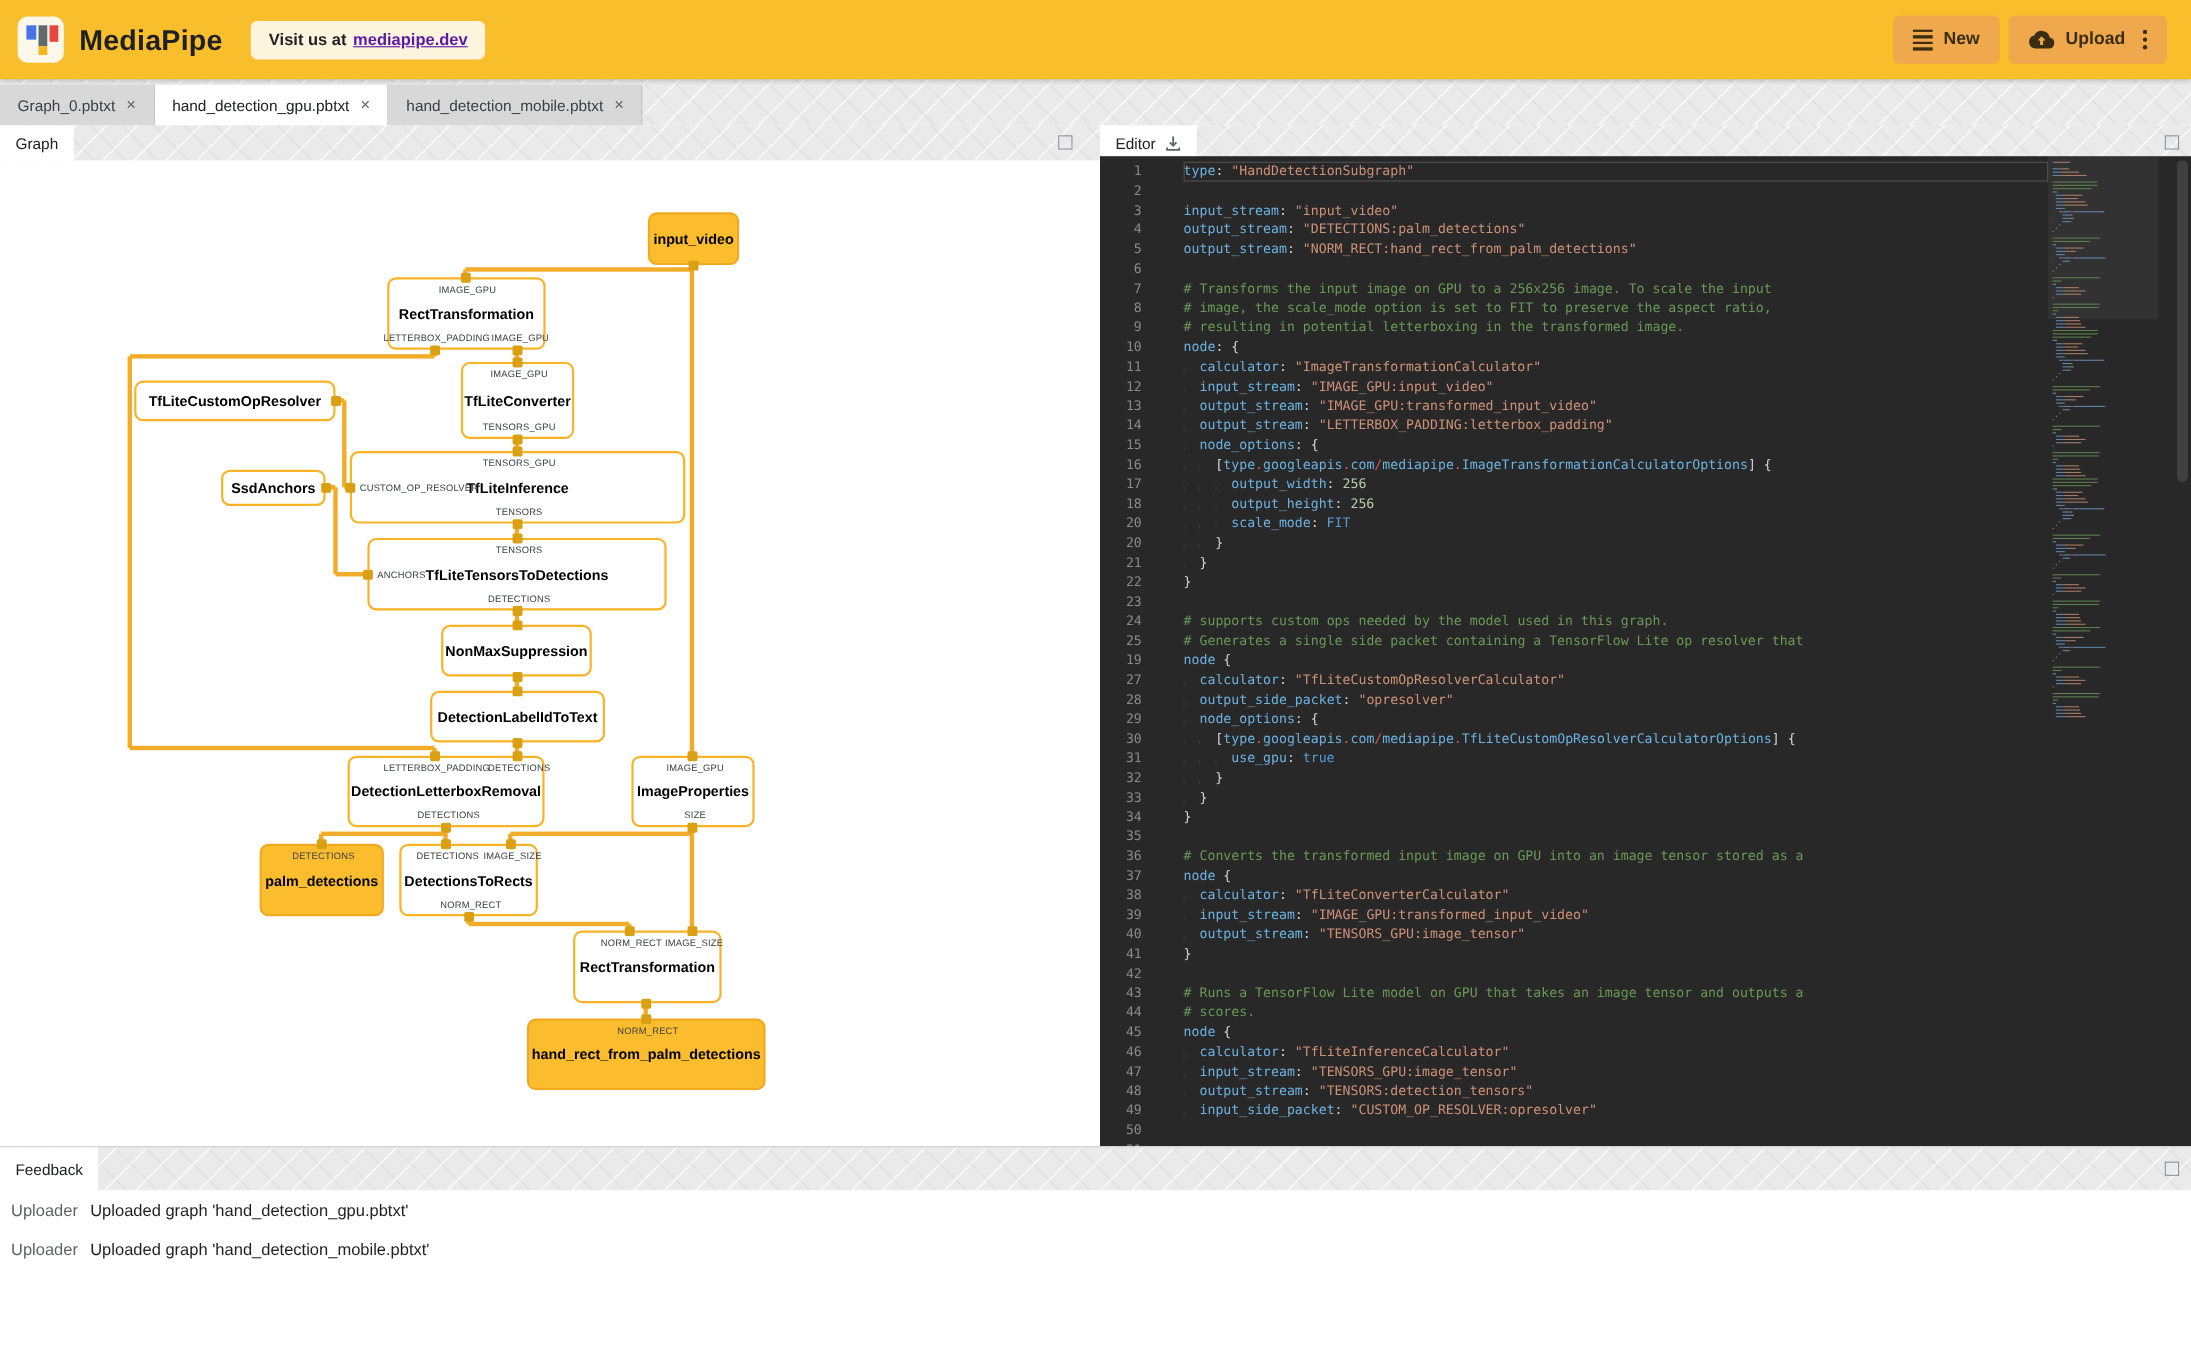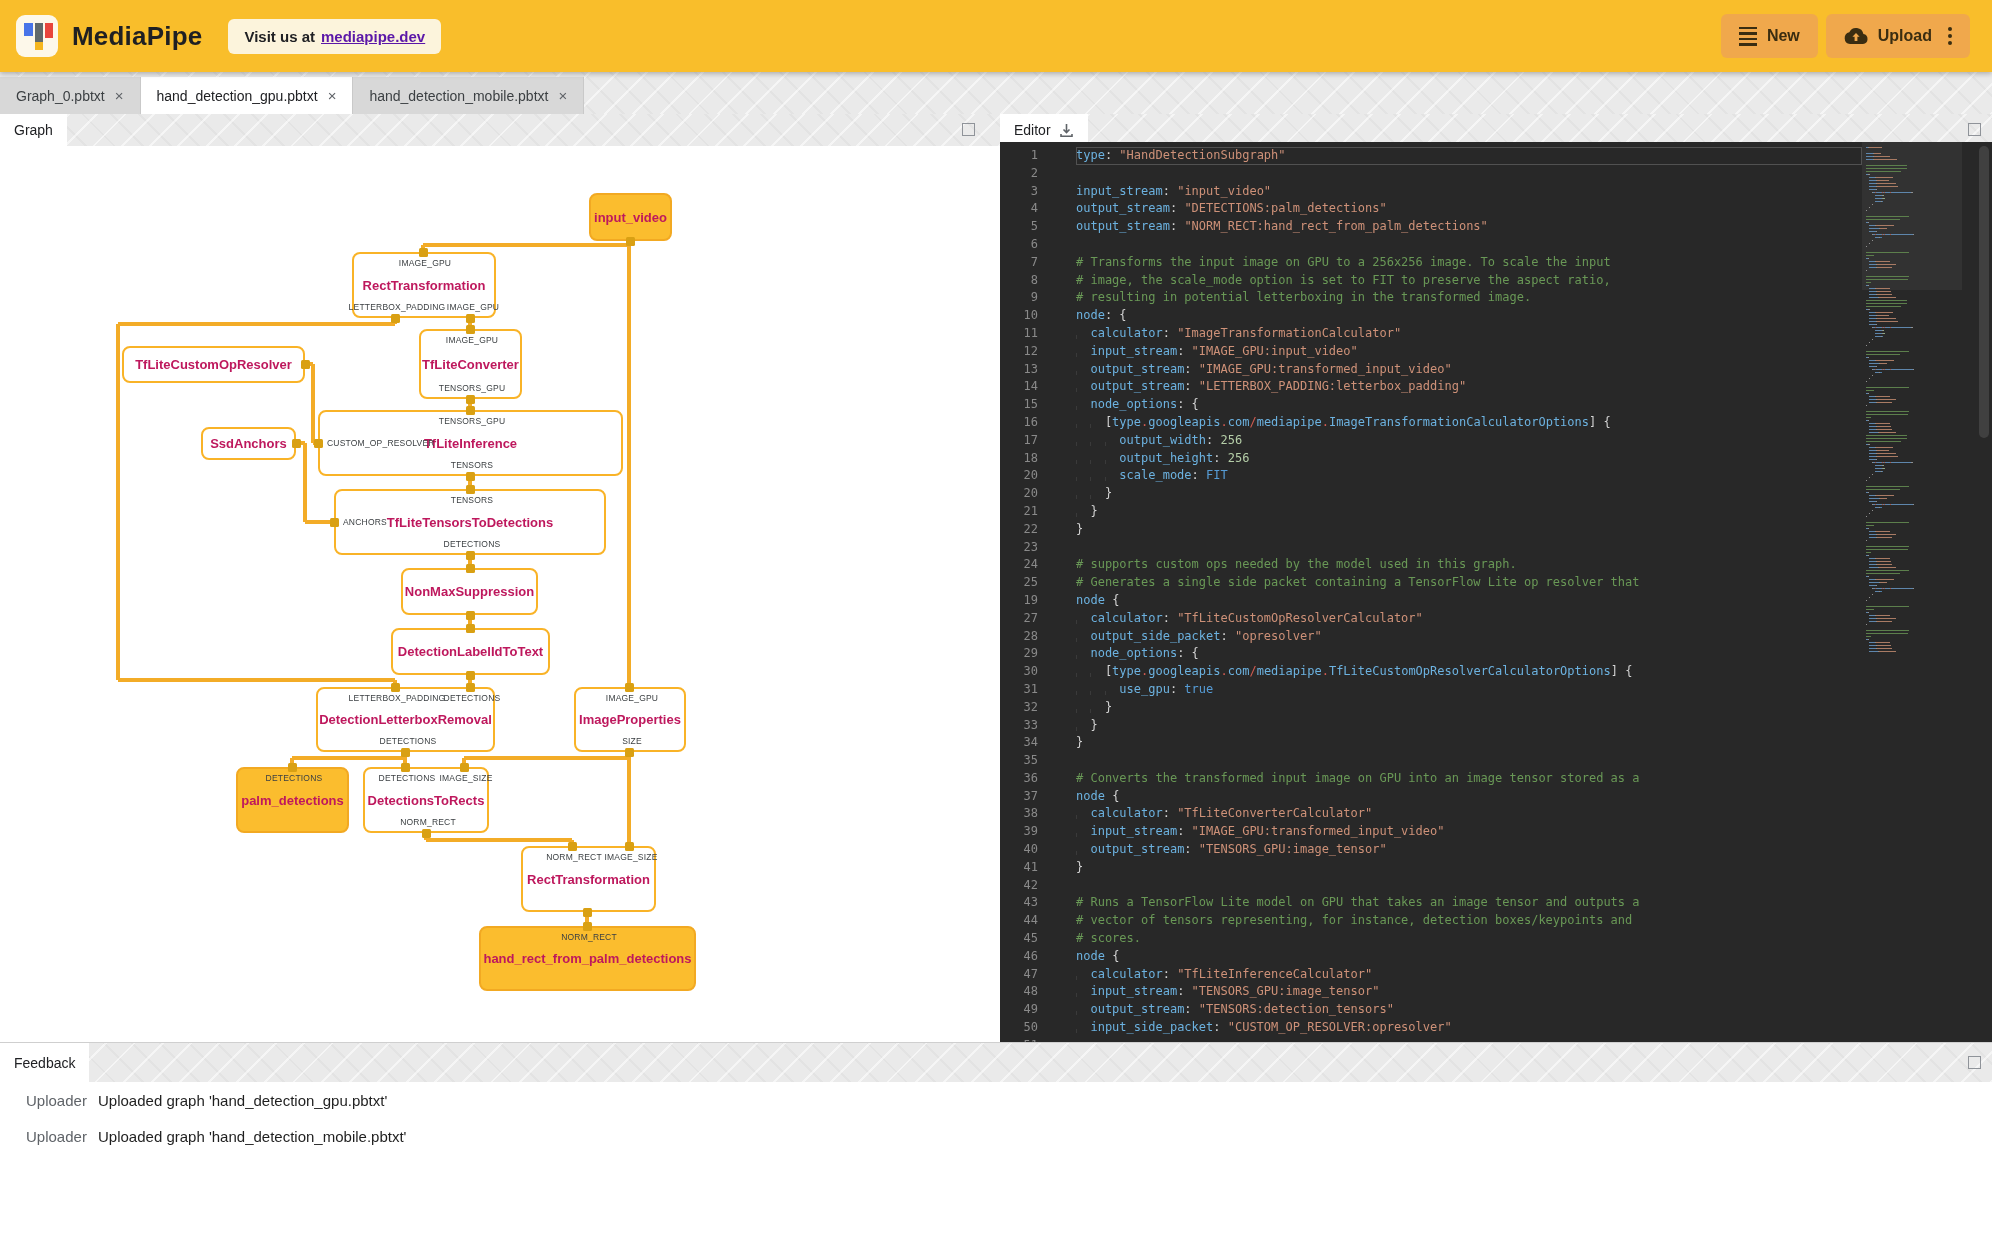--- a/index.html
+++ b/index.html
@@ -46,21 +46,21 @@
     align-items:center; gap:8px; padding:0 14px; font-size:14px; color:#202124; cursor:pointer; }
   .expand { position:absolute; top:9px; width:13px; height:13px; border:1.5px solid #8F9399;
     background:transparent; cursor:pointer; }
 
   
   .graph-canvas { position:absolute; left:0; top:146px; width:1000px; height:896px;
     background:#fff; overflow:hidden; }
   .gnode { position:absolute; background:#fff; border:2px solid #F9B327; border-radius:8px;
     display:flex; align-items:center; justify-content:center; z-index:2; cursor:pointer; }
   .gnode.fill { background:#FBBD2E; border-color:#F2A922; }
-  .gnode .title { font-size:13px; font-weight:bold; color:#be185d; white-space:nowrap; }
+  .gnode .title { font-size:13px; font-weight:bold; color:#000000; white-space:nowrap; }
   .port { position:absolute; font-size:8.5px; color:#3C4043; white-space:nowrap; letter-spacing:.2px; }
   .port.top { top:4px; transform:translateX(-50%); }
   .port.bottom { bottom:4px; transform:translateX(-50%); }
   .port.left { left:7px; top:50%; transform:translateY(-50%); }
   .edge { position:absolute; background:#F3AC27; z-index:1; }
   .dot { position:absolute; width:9px; height:9px; background:#D9A013; border-radius:1.5px; z-index:3; }
 
   
   .editor-body { position:absolute; left:1000px; top:142px; width:992px; height:900px;
     background:#282828; overflow:hidden; }
@@ -78,21 +78,21 @@
   .minimap { position:absolute; right:42px; top:4px; width:84px; }
   .mrow { height:3px; display:flex; align-items:center; }
   .mrow span { height:1.7px; display:inline-block; }
   .mviewport { position:absolute; right:30px; top:0; width:100px; height:148px; background:rgba(255,255,255,.05); }
   .vscroll { position:absolute; right:3px; top:4px; width:10px; height:292px; background:#404040; border-radius:5px; }
 
   
   .feedback-strip { position:absolute; left:0; top:1042px; width:1992px; height:40px; border-top:1px solid #CFCFCF; }
   .feedback-strip .ptab { height:40px; }
   .feedback-rows { position:absolute; left:0; top:1082px; width:1992px; }
-  .frow { display:flex; align-items:center; height:36px; font-size:15px;padding-left:16px; }
+  .frow { display:flex; align-items:center; height:36px; font-size:15px; }
   .frow .src { width:82px; padding-left:10px; color:#5F6368; }
   .frow .msg { color:#1F1F1F; }
 
   .dl-icon, .cloud-icon { display:block; }
 </style>
 </head>
 <body>
 
 <div class="header">
   <div class="logo">
@@ -386,21 +386,20 @@
       <div class="cline"><span class="tk-p">}</span></div>
       <div class="cline"></div>
       <div class="cline"><span class="tk-c"># Converts the transformed input image on GPU into an image tensor stored as a</span></div>
       <div class="cline"><span class="tk-k">node</span><span class="tk-p"> {</span></div>
       <div class="cline"><span class="ig"></span><span class="tk-k">calculator</span><span class="tk-p">: </span><span class="tk-s">"TfLiteConverterCalculator"</span></div>
       <div class="cline"><span class="ig"></span><span class="tk-k">input_stream</span><span class="tk-p">: </span><span class="tk-s">"IMAGE_GPU:transformed_input_video"</span></div>
       <div class="cline"><span class="ig"></span><span class="tk-k">output_stream</span><span class="tk-p">: </span><span class="tk-s">"TENSORS_GPU:image_tensor"</span></div>
       <div class="cline"><span class="tk-p">}</span></div>
       <div class="cline"></div>
       <div class="cline"><span class="tk-c"># Runs a TensorFlow Lite model on GPU that takes an image tensor and outputs a</span></div>
-      <div class="cline"><span class="tk-c"># vector of tensors representing, for instance, detection boxes/keypoints and</span></div>
       <div class="cline"><span class="tk-c"># scores.</span></div>
       <div class="cline"><span class="tk-k">node</span><span class="tk-p"> {</span></div>
       <div class="cline"><span class="ig"></span><span class="tk-k">calculator</span><span class="tk-p">: </span><span class="tk-s">"TfLiteInferenceCalculator"</span></div>
       <div class="cline"><span class="ig"></span><span class="tk-k">input_stream</span><span class="tk-p">: </span><span class="tk-s">"TENSORS_GPU:image_tensor"</span></div>
       <div class="cline"><span class="ig"></span><span class="tk-k">output_stream</span><span class="tk-p">: </span><span class="tk-s">"TENSORS:detection_tensors"</span></div>
       <div class="cline"><span class="ig"></span><span class="tk-k">input_side_packet</span><span class="tk-p">: </span><span class="tk-s">"CUSTOM_OP_RESOLVER:opresolver"</span></div>
     </div>
   <div class="mviewport"></div>
   <div class="minimap">
       <div class="mrow" style="padding-left: 0px;">

